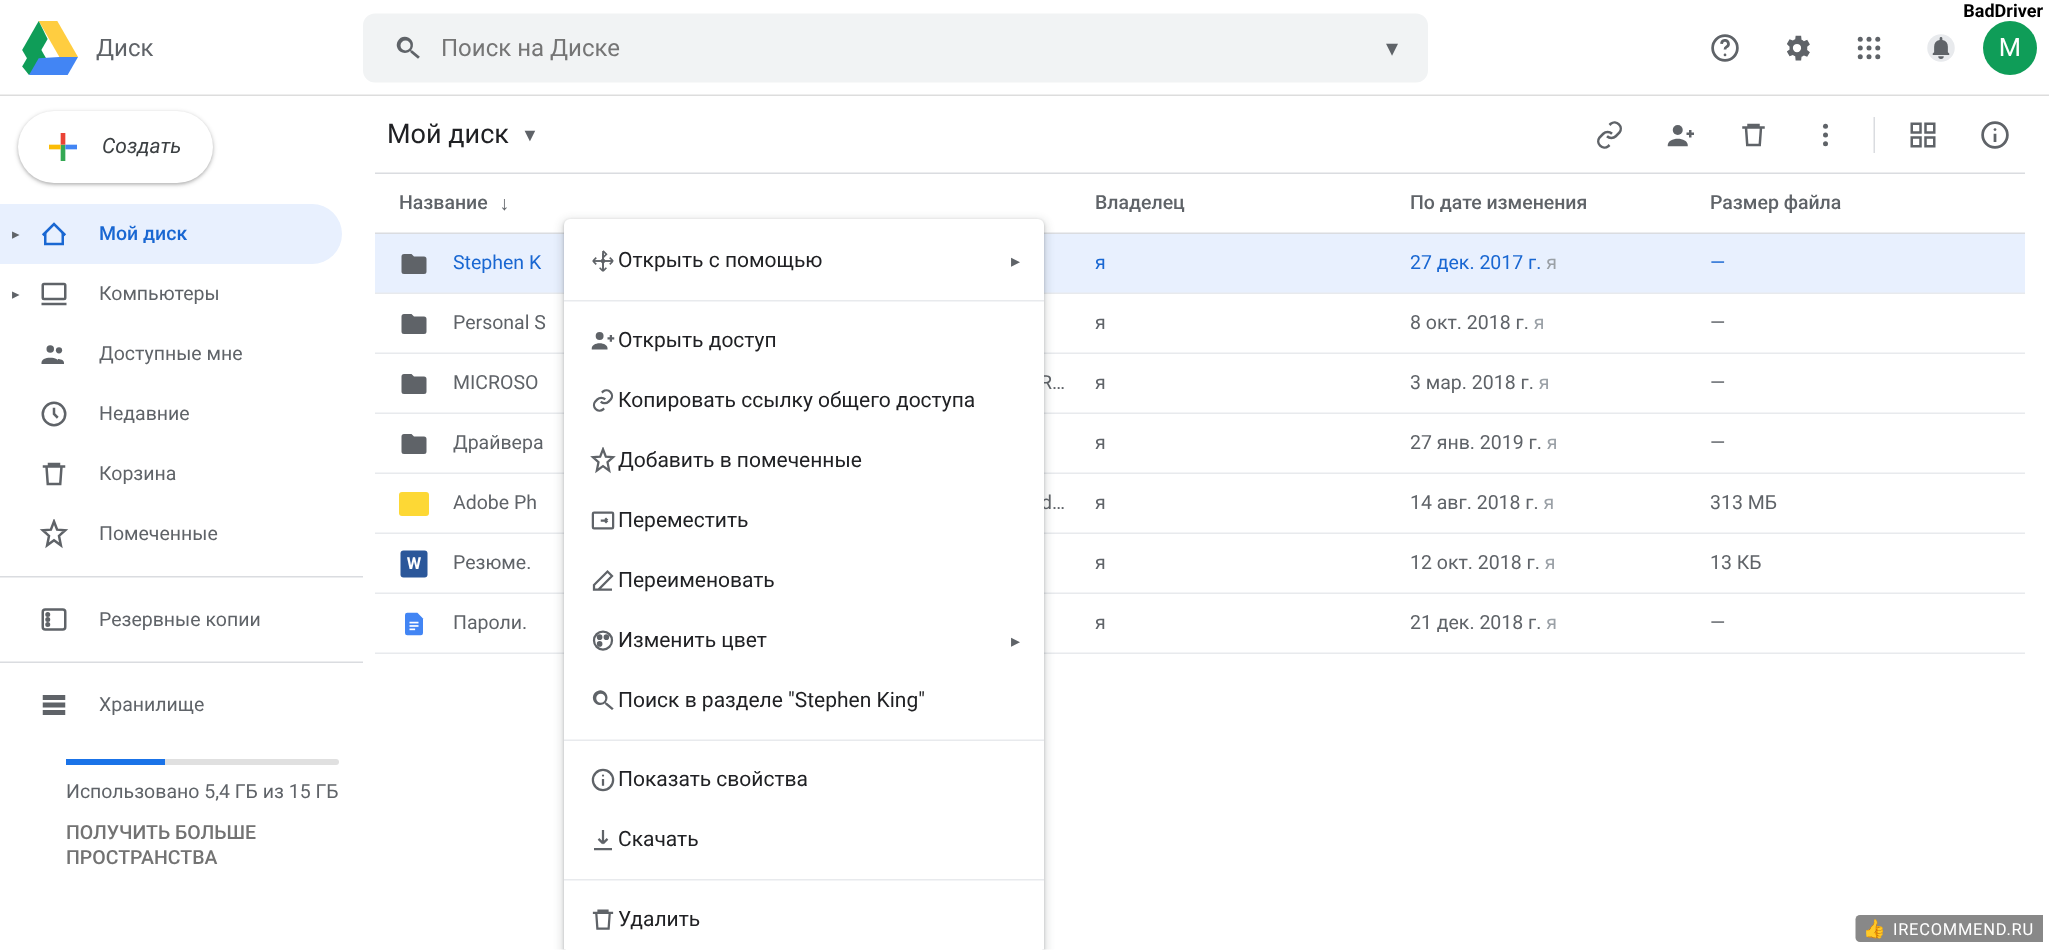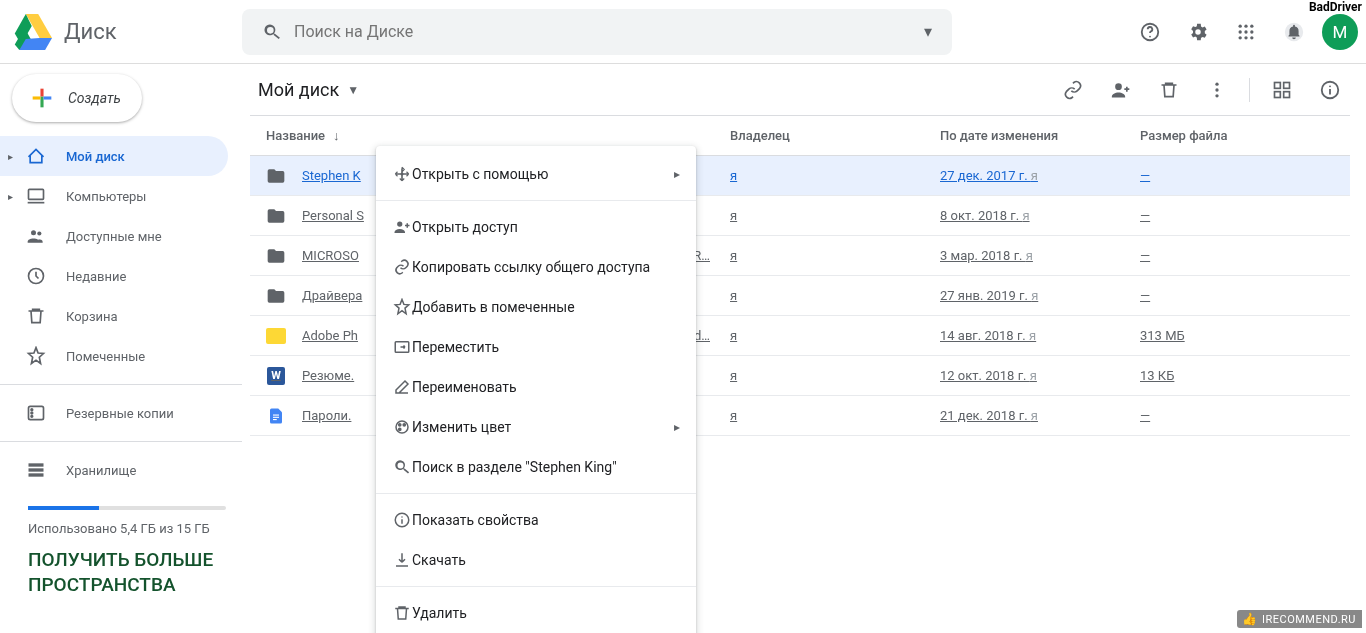--- a/index.html
+++ b/index.html
@@ -1,55 +1,55 @@
 <!DOCTYPE html>
 <html><head>
 <meta charset="utf-8">
 <style>
   * { margin:0; padding:0; box-sizing:border-box; font-family:Roboto,Arial,sans-serif; }
   body { width:1366px; height:633px; background:#fff; overflow:hidden; position:relative; }
   .header { height:64px; display:flex; align-items:center; padding:0 8px 0 12px; border-bottom:1px solid #ddd; }
   .logo { display:flex; align-items:center; gap:8px; min-width:230px; }
   .logo-triangle { width:40px; height:36px; }
-  .product { font-size:22px; color:#5f6368; margin-left:4px; }
+  .product { font-size:16px; color:#5f6368; margin-left:4px; }
   .search { flex:0 0 710px; height:46px; background:#f1f3f4; border-radius:8px; display:flex; align-items:center; padding:0 8px; }
   .search .si { color:#5f6368; padding:0 12px; }
   .search input { flex:1; border:none; background:transparent; outline:none; font-size:16px; color:#0369a1; }
   .search .drop { color:#5f6368; padding:0 12px; }
   .header-right { margin-left:auto; display:flex; align-items:center; gap:8px; }
   .hicon { width:40px; height:40px; display:flex; align-items:center; justify-content:center; color:#5f6368; border-radius:50%; font-size:20px; }
   .avatar { width:36px; height:36px; background:#0f9d58; color:#fff; border-radius:50%; display:flex; align-items:center; justify-content:center; font-size:17px; }
   .user-label { position:absolute; right:4px; top:0; font-size:12px; font-weight:bold; color:#000; }
   .container { display:flex; height:569px; }
   .sidebar { width:242px; padding-top:10px; }
   .new-btn { width:130px; height:48px; margin:0 0 14px 12px; background:#fff; border:none; border-radius:24px; box-shadow:0 1px 2px rgba(0,0,0,.2),0 1px 3px 1px rgba(0,0,0,.1); display:flex; align-items:center; gap:12px; padding:0 16px; font-size:14px; color:#3c4043; cursor:pointer;font-style:italic; }
   .nav-item { height:40px; display:flex; align-items:center; padding:0 12px 0 8px; border-radius:0 20px 20px 0; margin-right:14px; font-size:13px; color:#5f6368; cursor:pointer; }
   .nav-item.active { background:#e8f0fe; color:#1967d2; font-weight:500; }
   .nav-item .exp { width:12px; font-size:10px; color:#5f6368; }
   .nav-item .nic { width:24px; margin:0 18px 0 4px; color:#5f6368; font-size:18px; display:flex; justify-content:center;}
   .nav-item.active .nic { color:#1967d2; }
   .divider { height:1px; background:#dadce0; margin:8px 0 8px 0; }
-  .storage-block { padding:8px 16px 0 28px; font-size:13px; color:#5f6368; }
+  .storage-block { padding:8px 16px 0 28px; font-size:13px; color:#5f6368;margin-left:16px; }
   .storage-bar { height:4px; background:#e0e0e0; border-radius:2px; margin:8px 0 10px 0; display:flex;}
   .storage-bar .fill { background:#1a73e8; width:36%; }
   .storage-used { line-height:1.4; }
-  .storage-link { color:#14532d; font-weight:500; margin-top:10px; display:block; line-height:1.3; font-size:19px;}
+  .storage-link { color:#737373; font-weight:500; margin-top:10px; display:block; line-height:1.3; font-size:13px;}
   .main { flex:1; padding:0 16px 0 8px; }
   .path-row { display:flex; align-items:center; height:52px; border-bottom:1px solid #dadce0; }
   .path-title { font-size:18px; color:#202124; padding-left:8px; }
   .path-drop { color:#5f6368; margin-left:8px; font-size:12px; }
   .tool-icons { margin-left:auto; display:flex; align-items:center; gap:8px; }
   .ticon { width:40px; height:40px; display:flex; align-items:center; justify-content:center; color:#5f6368; font-size:18px; }
   .tsep { width:1px; height:24px; background:#dadce0; margin:0 4px; }
   .table-head { display:flex; height:40px; align-items:center; border-bottom:1px solid #dadce0; font-size:13px; color:#5f6368; font-weight:500;}
   .col-name { flex:0 0 480px; padding-left:16px; display:flex; align-items:center; gap:8px; }
   .col-owner { flex:0 0 210px; }
   .col-date { flex:0 0 200px; }
   .col-size { flex:1; }
-  .row { display:flex; height:40px; align-items:center; border-bottom:1px solid #e8eaed; font-size:13px; color:#5f6368;text-decoration:underline; }
+  .row { display:flex; height:40px; align-items:center; border-bottom:1px solid #e8eaed; font-size:13px; color:#5f6368; }
   .row.sel { background:#e8f0fe; color:#1967d2; }
   .row .name { flex:0 0 480px; padding-left:16px; display:flex; align-items:center; gap:16px; }
   .row .name .ficon { width:20px; height:20px; font-size:18px; color:#5f6368; display:flex; align-items:center; justify-content:center;}
   .row.sel .name { color:#1967d2; }
   .row .owner { flex:0 0 210px; }
   .row .date { flex:0 0 200px; color:#5f6368;}
   .row.sel .date { color:#1967d2; }
   .row .size { flex:1; }
   .ctx-menu { position:absolute; left:376px; top:146px; width:320px; background:#fff; border-radius:4px; box-shadow:0 2px 6px 2px rgba(60,64,67,.15),0 1px 2px rgba(60,64,67,.3); padding:8px 0; z-index:10; }
   .ctx-item { height:40px; display:flex; align-items:center; padding:0 16px; font-size:14px; color:#202124; cursor:pointer; position:relative;}

